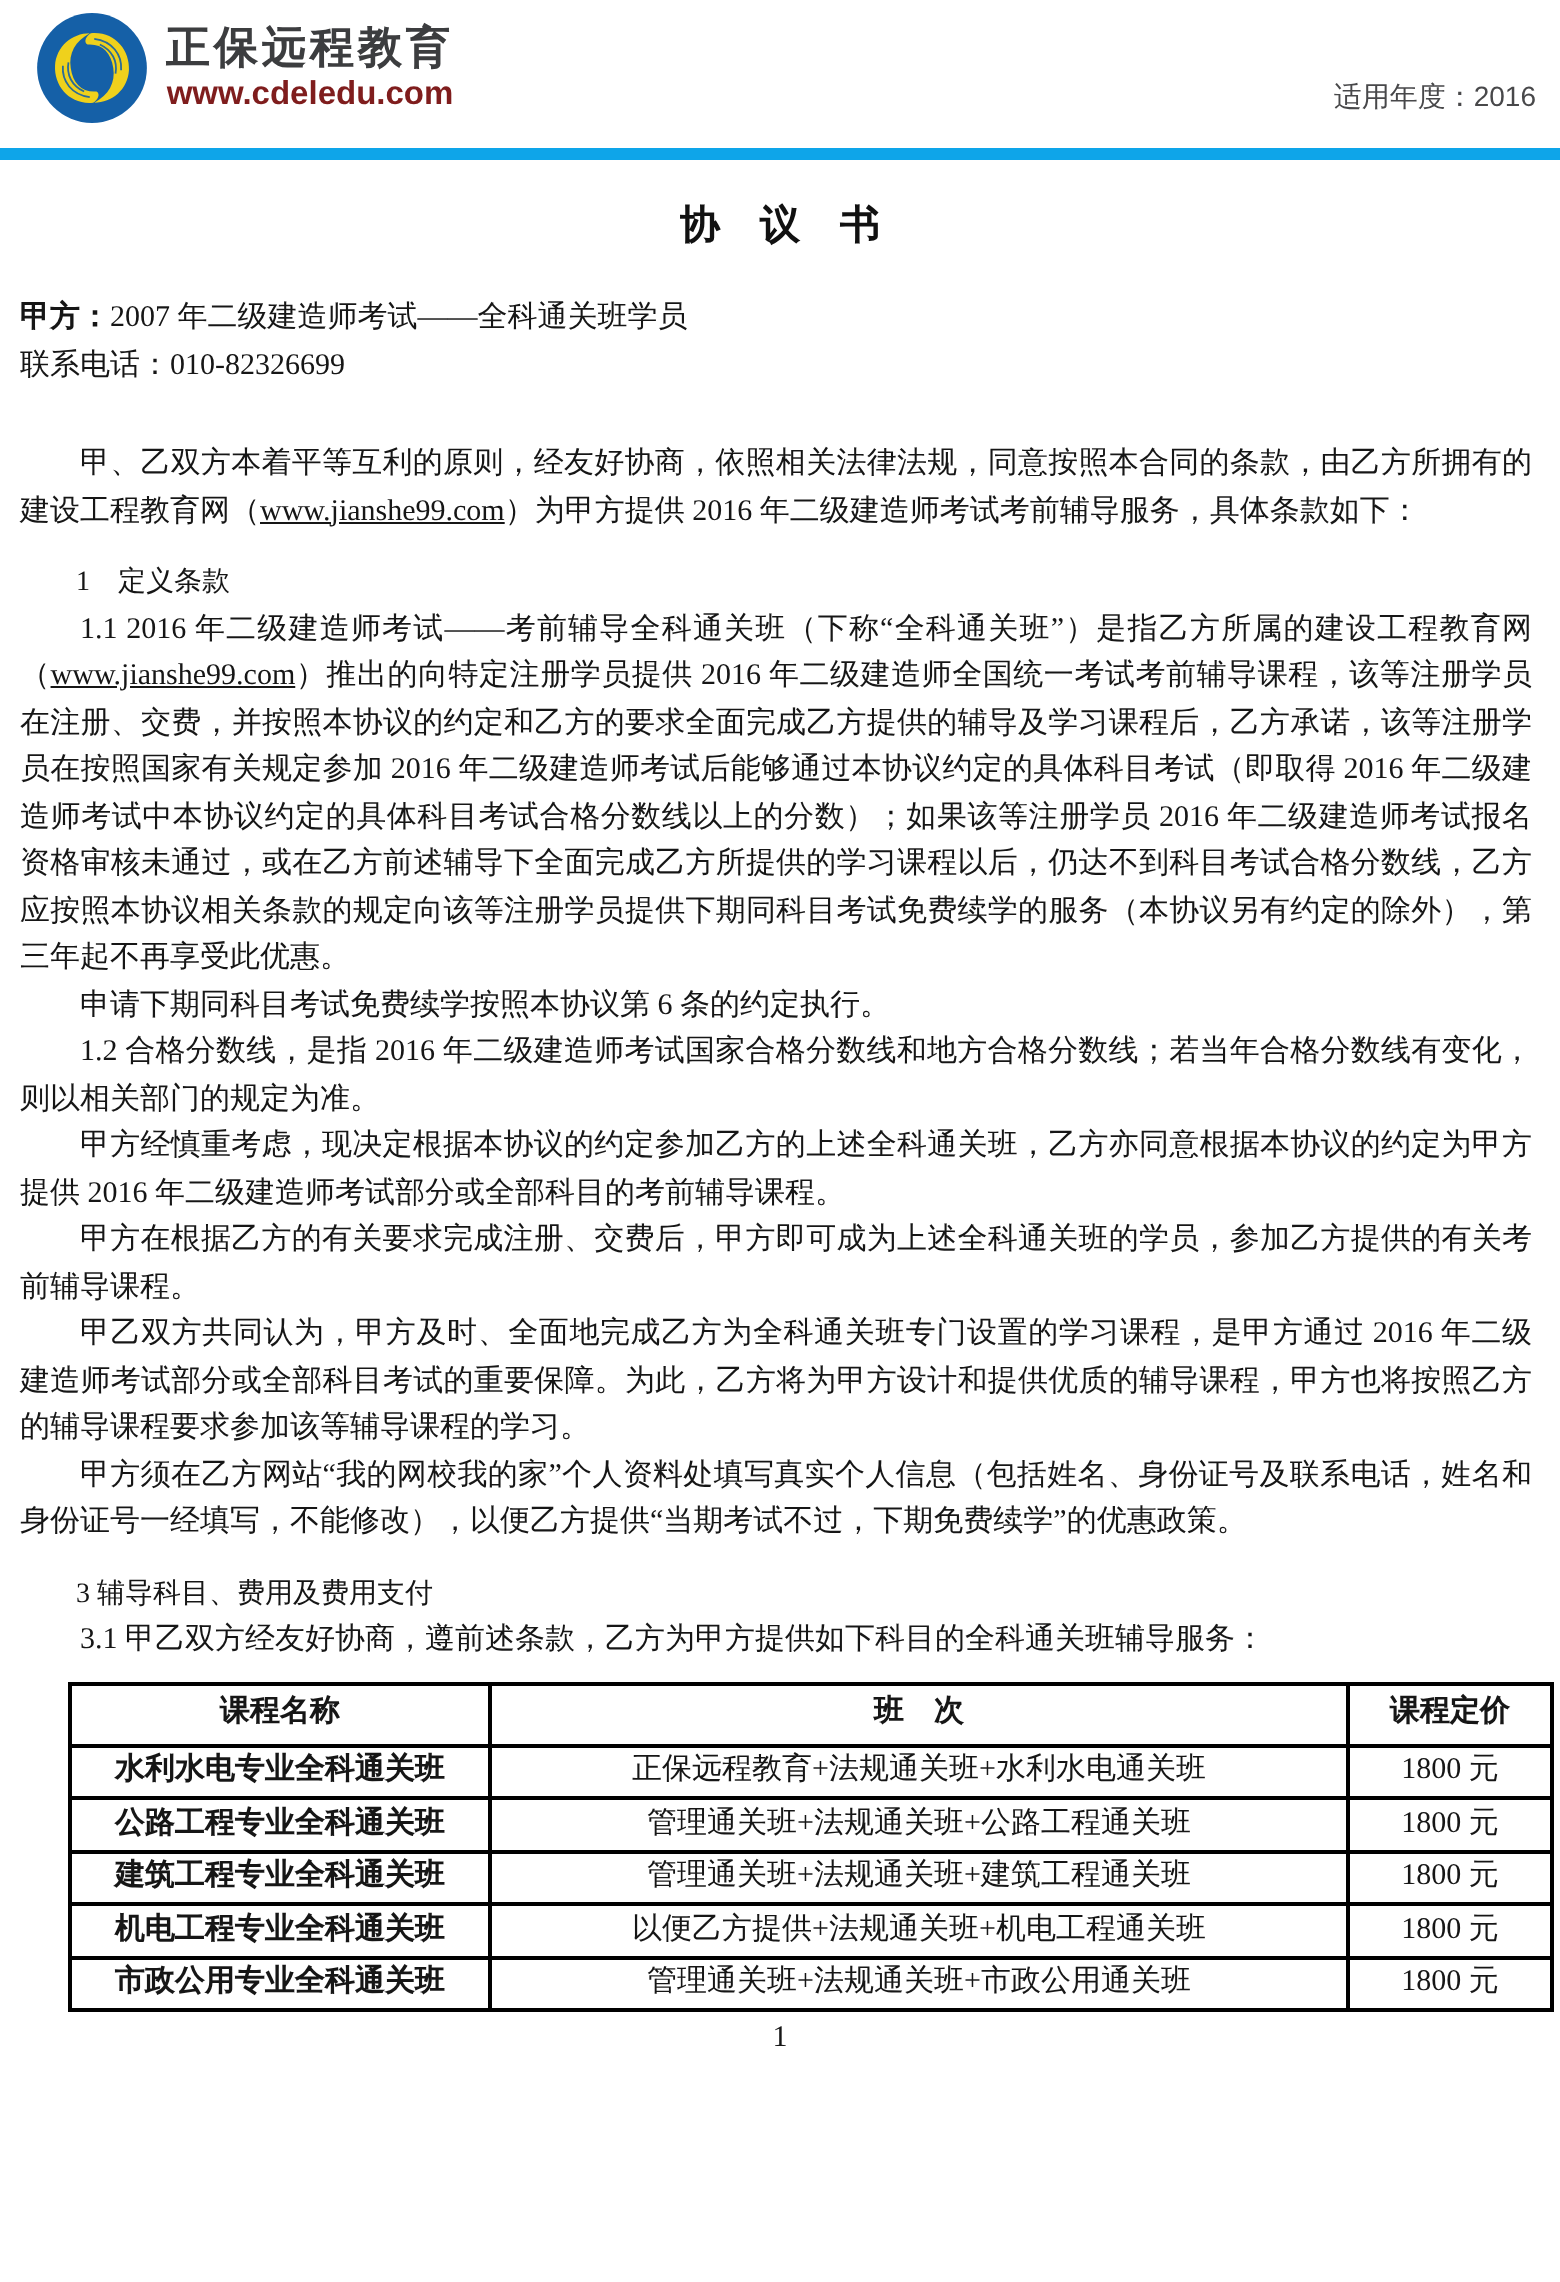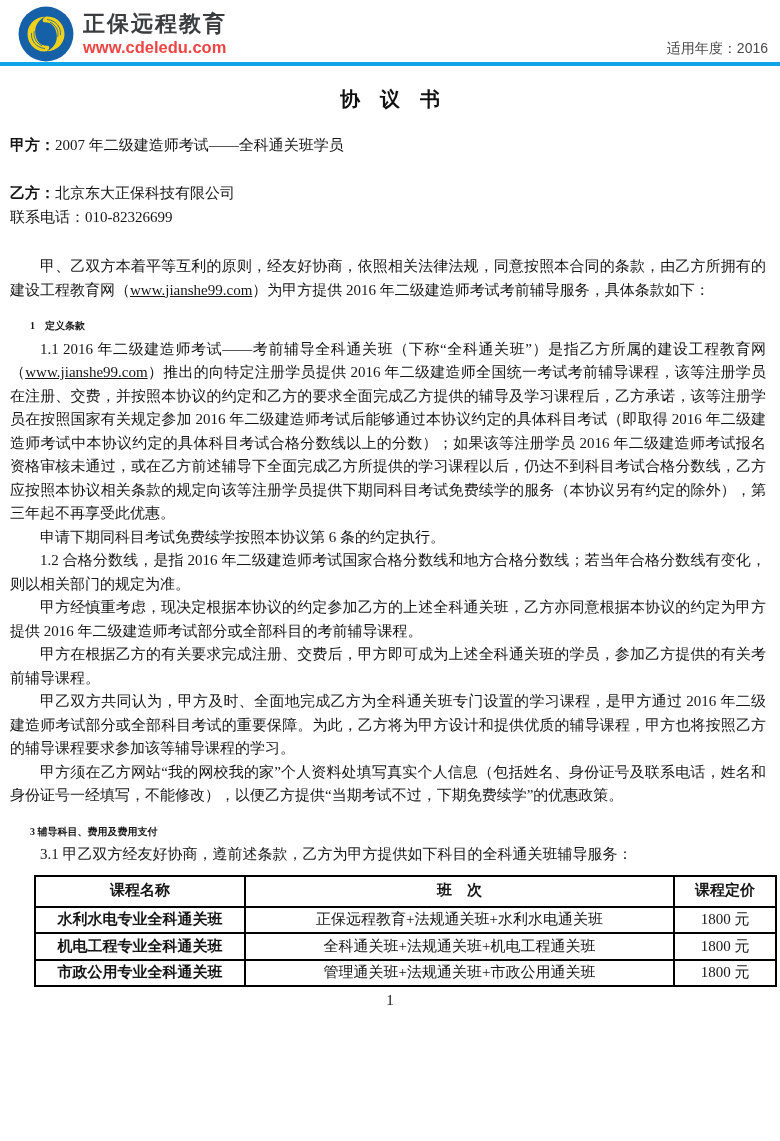--- a/index.html
+++ b/index.html
@@ -10,37 +10,38 @@
     font-family: "Liberation Serif", "DejaVu Serif", serif;
     position: relative;
     overflow: hidden;
   }
 
   
   .page-header {
     display: flex;
     justify-content: space-between;
     align-items: flex-end;
-    padding: 4px 12px 0 18px;
+    padding: 4px 12px 12px 18px;
     height: 58px;
-    border-bottom: 4px solid #0ea5e9;
+    border-bottom: 6px solid #0ea5e9;
     box-sizing: content-box;
+    text-align: center;
   }
   .brand { display: flex; align-items: center; gap: 9px; }
   .logo svg { width: 56px; height: 56px; display: block; }
   .brand-text { display: flex; flex-direction: column; justify-content: center; }
   .brand-name {
     font-family: "Liberation Sans", "DejaVu Sans", sans-serif;
     font-weight: bold; font-size: 22px; line-height: 26px;
     color: #3c3d3f; letter-spacing: 2px;
   }
   .brand-url {
     font-family: "Liberation Sans", "DejaVu Sans", sans-serif;
     font-weight: bold; font-size: 16.5px; line-height: 20px;
-    color: #ef4444;
+    color: #7f1d1d;
   }
   .year {
     font-family: "Liberation Sans", "DejaVu Sans", sans-serif;
     font-size: 14px; color: #48484a; padding-bottom: 4px;
   }
 
   
   .doc-title {
     margin: 20px 0 0 0;
     text-align: center;
@@ -57,21 +58,21 @@
     text-align: justify;
   }
   .party-line { margin: 0; line-height: 24px; }
   .party-a { margin-top: 20px; }
   .party-b { margin-top: 24px; }
   .party-label { font-weight: bold; }
   .para { margin: 0; text-indent: 2em; }
   .preamble { margin-top: 26px; }
   .sec-heading {
     margin: 12px 0 0 0;
-    font-size: 10px; font-weight: bold;
+    font-size: 14px; font-weight: normal;
     line-height: 23.5px;
     text-indent: 2em;
   }
   .doc-link { text-decoration: underline; color: #161616; }
 
   
   .course-table {
     border-collapse: collapse;
     margin: 8px 0 0 24px;
     width: 711px;
@@ -126,21 +127,20 @@
     </div>
     <div class="year">适用年度：2016</div>
   </header>
 
   <h1 class="doc-title">协　议　书</h1>
 
   <section class="content">
 
     <p class="party-line party-a"><span class="party-label">甲方：</span><span>2007 年二级建造师考试——全科通关班学员</span></p>
 
-    <p class="party-line party-b"><span class="party-label">乙方：</span><span>北京东大正保科技有限公司</span></p>
 
     <p class="party-line"><span>联系电话：</span><span>010-82326699</span></p>
 
     <p class="para preamble"><span>甲、乙双方本着平等互利的原则，经友好协商，依照相关法律法规，同意按照本合同的条款，由乙方所拥有的建设工程教育网（</span><span class="doc-link">www.jianshe99.com</span><span>）为甲方提供 2016 年二级建造师考试考前辅导服务，具体条款如下：</span></p>
 
     <h2 class="sec-heading">1　定义条款</h2>
 
     <p class="para"><span>1.1 2016 年二级建造师考试——考前辅导全科通关班（下称“全科通关班”）是指乙方所属的建设工程教育网（</span><span class="doc-link">www.jianshe99.com</span><span>）推出的向特定注册学员提供 2016 年二级建造师全国统一考试考前辅导课程，该等注册学员在注册、交费，并按照本协议的约定和乙方的要求全面完成乙方提供的辅导及学习课程后，乙方承诺，该等注册学员在按照国家有关规定参加 2016 年二级建造师考试后能够通过本协议约定的具体科目考试（即取得 2016 年二级建造师考试中本协议约定的具体科目考试合格分数线以上的分数）；如果该等注册学员 2016 年二级建造师考试报名资格审核未通过，或在乙方前述辅导下全面完成乙方所提供的学习课程以后，仍达不到科目考试合格分数线，乙方应按照本协议相关条款的规定向该等注册学员提供下期同科目考试免费续学的服务（本协议另有约定的除外），第三年起不再享受此优惠。</span></p>
 
     <p class="para">申请下期同科目考试免费续学按照本协议第 6 条的约定执行。</p>
@@ -165,22 +165,32 @@
           <th class="col-price">课程定价</th>
         </tr>
       </thead>
       <tbody>
         <tr>
           <td class="cell-course">水利水电专业全科通关班</td>
           <td>正保远程教育+法规通关班+水利水电通关班</td>
           <td>1800 元</td>
         </tr>
         <tr>
+          <td class="cell-course">公路工程专业全科通关班</td>
+          <td>管理通关班+法规通关班+公路工程通关班</td>
+          <td>1800 元</td>
+        </tr>
+        <tr>
+          <td class="cell-course">建筑工程专业全科通关班</td>
+          <td>管理通关班+法规通关班+建筑工程通关班</td>
+          <td>1800 元</td>
+        </tr>
+        <tr>
           <td class="cell-course">机电工程专业全科通关班</td>
-          <td>全科通关班+法规通关班+机电工程通关班</td>
+          <td>以便乙方提供+法规通关班+机电工程通关班</td>
           <td>1800 元</td>
         </tr>
         <tr>
           <td class="cell-course">市政公用专业全科通关班</td>
           <td>管理通关班+法规通关班+市政公用通关班</td>
           <td>1800 元</td>
         </tr>
       </tbody>
     </table>
 

